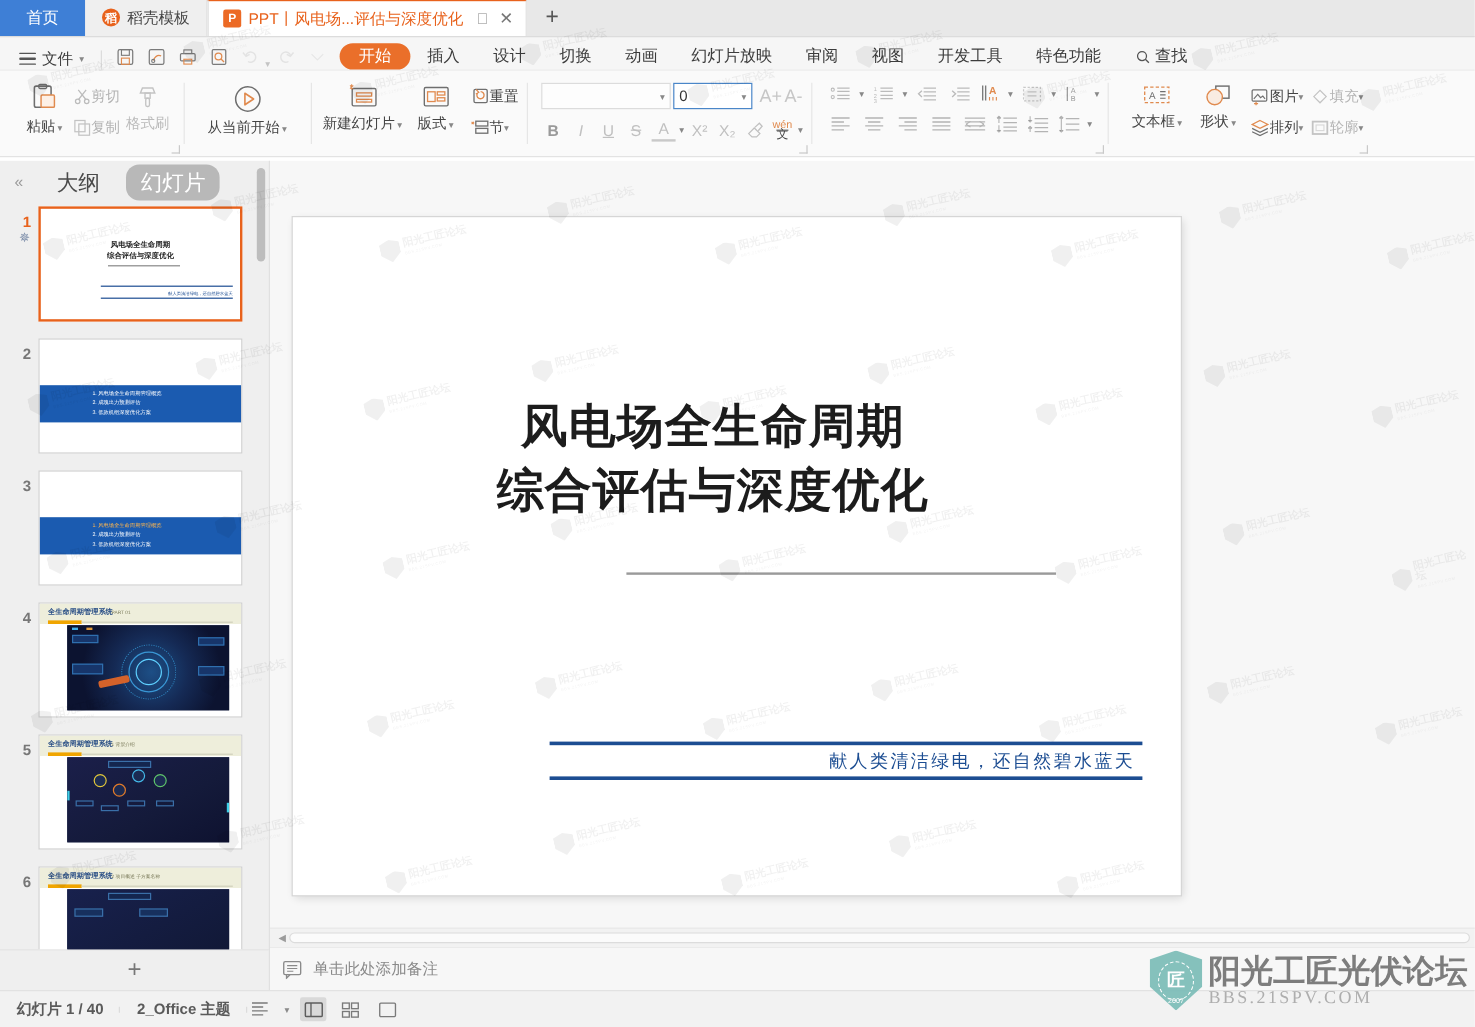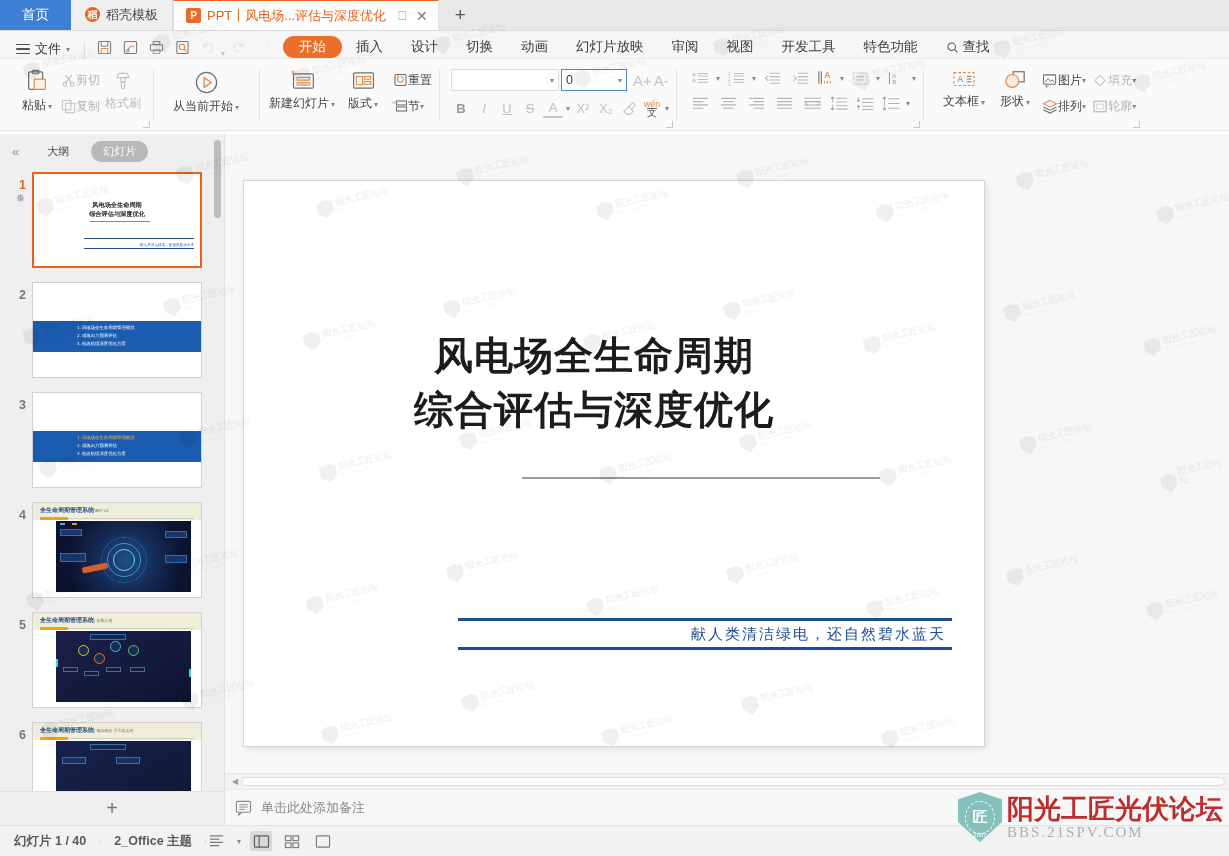--- a/index.html
+++ b/index.html
@@ -104,21 +104,21 @@
                 border-right:1.5px solid #c9c9c9; border-bottom:1.5px solid #c9c9c9; }
 
   
   .workarea { position:absolute; top:134px; left:0; right:0; bottom:31px; background:#fff; display:flex; }
 
   
   .leftpanel { width:225px; background:#efefef; position:relative;
                border-right:1px solid #e0e0e0; display:flex; flex-direction:column; }
   .lp-head { height:35px; display:flex; align-items:center; gap:10px; padding-left:6px; }
   .lp-collapse { color:#9a9a9a; font-size:13px; padding:0 6px; }
-  .lp-tab { font-size:11px; color:#4a4a4a; padding:3px 12px; border-radius:11px; }
+  .lp-tab { font-size:18px; color:#4a4a4a; padding:3px 12px; border-radius:11px; }
   .lp-tab.sel { background:#b8b8b8; color:#fff; }
   .thumbs { flex:1; overflow:hidden; position:relative; padding-top:3px; }
   .thumb-row { display:flex; align-items:flex-start; margin-bottom:14px; }
   .tnum { width:32px; text-align:right; padding-right:6px; font-size:12.5px;
           color:#777; font-weight:bold; padding-top:6px; }
   .tnum.sel { color:#e8621c; }
   .anim-star { width:32px; text-align:right; padding-right:7px; color:#7b8ca8; font-size:11px; }
   .thumb {
     width:170px; height:96px; background:#fff; border:1px solid #d0d0d0; position:relative;
     overflow:hidden;
@@ -207,21 +207,21 @@
     display:flex; align-items:center; justify-content:center; position:relative;
   }
   .wm-big .shield .inner {
     width:30px; height:33px; border:1.6px dashed #fff; border-radius:50%;
     display:flex; align-items:center; justify-content:center; color:#fff;
     font-size:15px; font-weight:bold;
   }
   .wm-big .shield .yr { position:absolute; bottom:4px; left:0; right:0; text-align:center;
                         font-size:6px; color:#fff; }
   .wm-big .wtxt { display:flex; flex-direction:column; }
-  .wm-big .wtxt .l1 { font-size:27px; font-weight:bold; color:#b91c1c; letter-spacing:0; line-height:30px;}
+  .wm-big .wtxt .l1 { font-size:27px; font-weight:bold; color:#737373; letter-spacing:0; line-height:30px;}
   .wm-big .wtxt .l2 { font-family:"Liberation Serif", serif; font-size:15px; color:#a9a9a9;
                       letter-spacing:2px; line-height:17px;}
 </style>
 </head>
 <body>
 
 <div id="app">
 
   <div class="tabbar">
     <div class="tab home">

